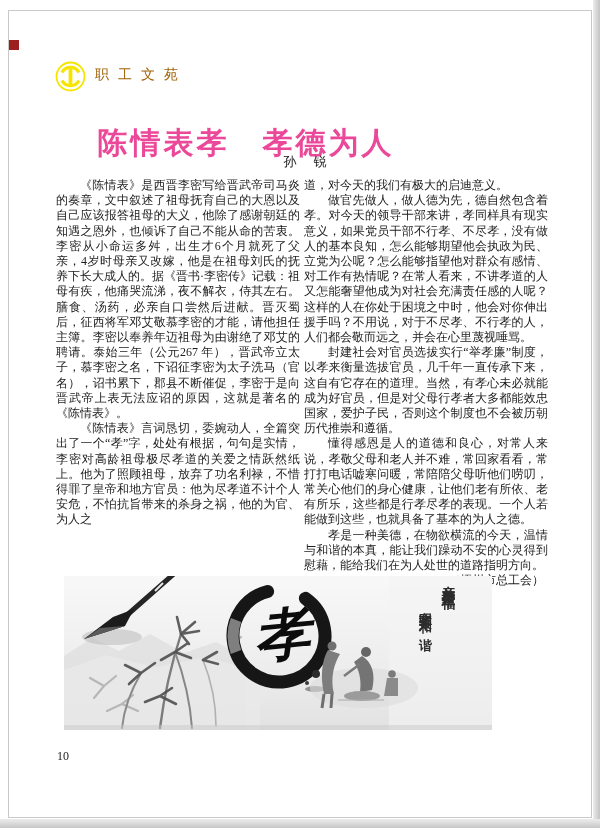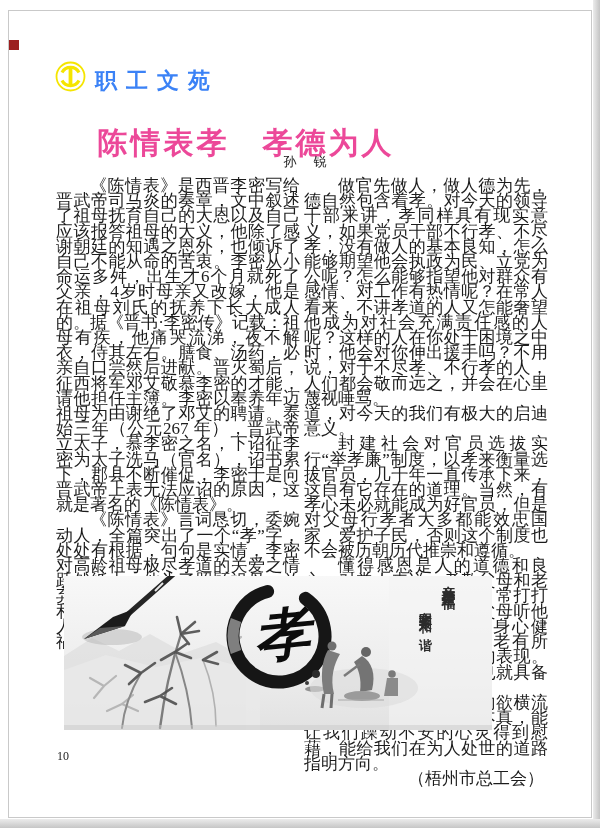--- a/index.html
+++ b/index.html
@@ -9,28 +9,28 @@
   }
   .edge-right { position:absolute; right:0; top:0; width:7px; height:828px;
     background:linear-gradient(to right,#ececec,#c3c3c3); }
   .edge-bottom { position:absolute; left:0; top:819px; width:600px; height:9px;
     background:linear-gradient(to bottom,#ececec,#c6c6c6); }
   .page-border { position:absolute; left:8px; top:10px; width:582px; height:806px;
     border:1px solid #c9c9c9; }
   .corner-mark { position:absolute; left:9px; top:40px; width:10px; height:10px;
     background:#9c1f1f; }
   .logo { position:absolute; left:55px; top:61px; width:31px; height:31px; }
-  .section-label { position:absolute; left:95px; top:66px; font-size:22px;
-    font-weight:bold; letter-spacing:9px; color:#3b82f6; }
+  .section-label { position:absolute; left:95px; top:66px; font-size:14px;
+    font-weight:normal; letter-spacing:9px; color:#a16207; }
   .article-title { position:absolute; left:0; top:103px; width:492px; text-align:center;
     font-size:30px; font-weight:bold; letter-spacing:3px;
     color:#ec4899; font-family:"DejaVu Serif","Liberation Serif",serif; }
   .article-author { position:absolute; left:6px; top:153px; width:600px; text-align:center;
     font-size:13px; letter-spacing:2px; color:#1a1a1a; }
-  .col { position:absolute; top:178px; width:244px; font-size:17px; line-height:15.2px;
+  .col { position:absolute; top:178px; width:244px; font-size:12px; line-height:15.2px;
     text-align:justify; color:#1c1c1c; }
   .col-left { left:56px; }
   .col-right { left:304px; }
   .para { margin:0; text-indent:2em; }
   .no-indent { text-indent:0; }
   .align-right { text-align:right; padding-right:4px; }
   .artwork { position:absolute; left:64px; top:576px; width:428px; height:154px; }
   .vtext { position:absolute; writing-mode:vertical-rl; text-orientation:upright;
     font-weight:bold; color:#2c2c2c; z-index:3;
     font-family:"DejaVu Serif","Liberation Serif",serif; }
@@ -56,22 +56,22 @@
 <div class="section-label">职工文苑</div>
 
 <h1 class="article-title">陈情表孝　孝德为人</h1>
 <div class="article-author">孙　锐</div>
 
 <div class="col col-left">
     <p class="para">《陈情表》是西晋李密写给晋武帝司马炎的奏章，文中叙述了祖母抚育自己的大恩以及自己应该报答祖母的大义，他除了感谢朝廷的知遇之恩外，也倾诉了自己不能从命的苦衷。李密从小命运多舛，出生才6个月就死了父亲，4岁时母亲又改嫁，他是在祖母刘氏的抚养下长大成人的。据《晋书·李密传》记载：祖母有疾，他痛哭流涕，夜不解衣，侍其左右。膳食、汤药，必亲自口尝然后进献。晋灭蜀后，征西将军邓艾敬慕李密的才能，请他担任主簿。李密以奉养年迈祖母为由谢绝了邓艾的聘请。泰始三年（公元267 年），晋武帝立太子，慕李密之名，下诏征李密为太子洗马（官名），诏书累下，郡县不断催促，李密于是向晋武帝上表无法应诏的原因，这就是著名的《陈情表》。</p>
     <p class="para">《陈情表》言词恳切，委婉动人，全篇突出了一个“孝”字，处处有根据，句句是实情，李密对高龄祖母极尽孝道的关爱之情跃然纸上。他为了照顾祖母，放弃了功名利禄，不惜得罪了皇帝和地方官员：他为尽孝道不计个人安危，不怕抗旨带来的杀身之祸，他的为官、为人之</p>
   </div>
 <div class="col col-right">
+    <p class="para no-indent">道，对今天的我们有极大的启迪意义。</p>
     <p class="para">做官先做人，做人德为先，德自然包含着孝。对今天的领导干部来讲，孝同样具有现实意义，如果党员干部不行孝、不尽孝，没有做人的基本良知，怎么能够期望他会执政为民、立党为公呢？怎么能够指望他对群众有感情、对工作有热情呢？在常人看来，不讲孝道的人又怎能奢望他成为对社会充满责任感的人呢？这样的人在你处于困境之中时，他会对你伸出援手吗？不用说，对于不尽孝、不行孝的人，人们都会敬而远之，并会在心里蔑视唾骂。</p>
-    <p class="para no-indent">道，对今天的我们有极大的启迪意义。</p>
     <p class="para">封建社会对官员选拔实行“举孝廉”制度，以孝来衡量选拔官员，几千年一直传承下来，这自有它存在的道理。当然，有孝心未必就能成为好官员，但是对父母行孝者大多都能效忠国家，爱护子民，否则这个制度也不会被历朝历代推崇和遵循。</p>
     <p class="para">懂得感恩是人的道德和良心，对常人来说，孝敬父母和老人并不难，常回家看看，常打打电话嘘寒问暖，常陪陪父母听他们唠叨，常关心他们的身心健康，让他们老有所依、老有所乐，这些都是行孝尽孝的表现。一个人若能做到这些，也就具备了基本的为人之德。</p>
     <p class="para">孝是一种美德，在物欲横流的今天，温情与和谐的本真，能让我们躁动不安的心灵得到慰藉，能给我们在为人处世的道路指明方向。</p>
     <p class="para no-indent align-right">（梧州市总工会）</p>
   </div>
 
 <div class="artwork">
   <svg width="428" height="154" viewBox="0 0 428 154">
     <defs>
       <linearGradient id="gBg" x1="0" y1="0" x2="0" y2="1">

